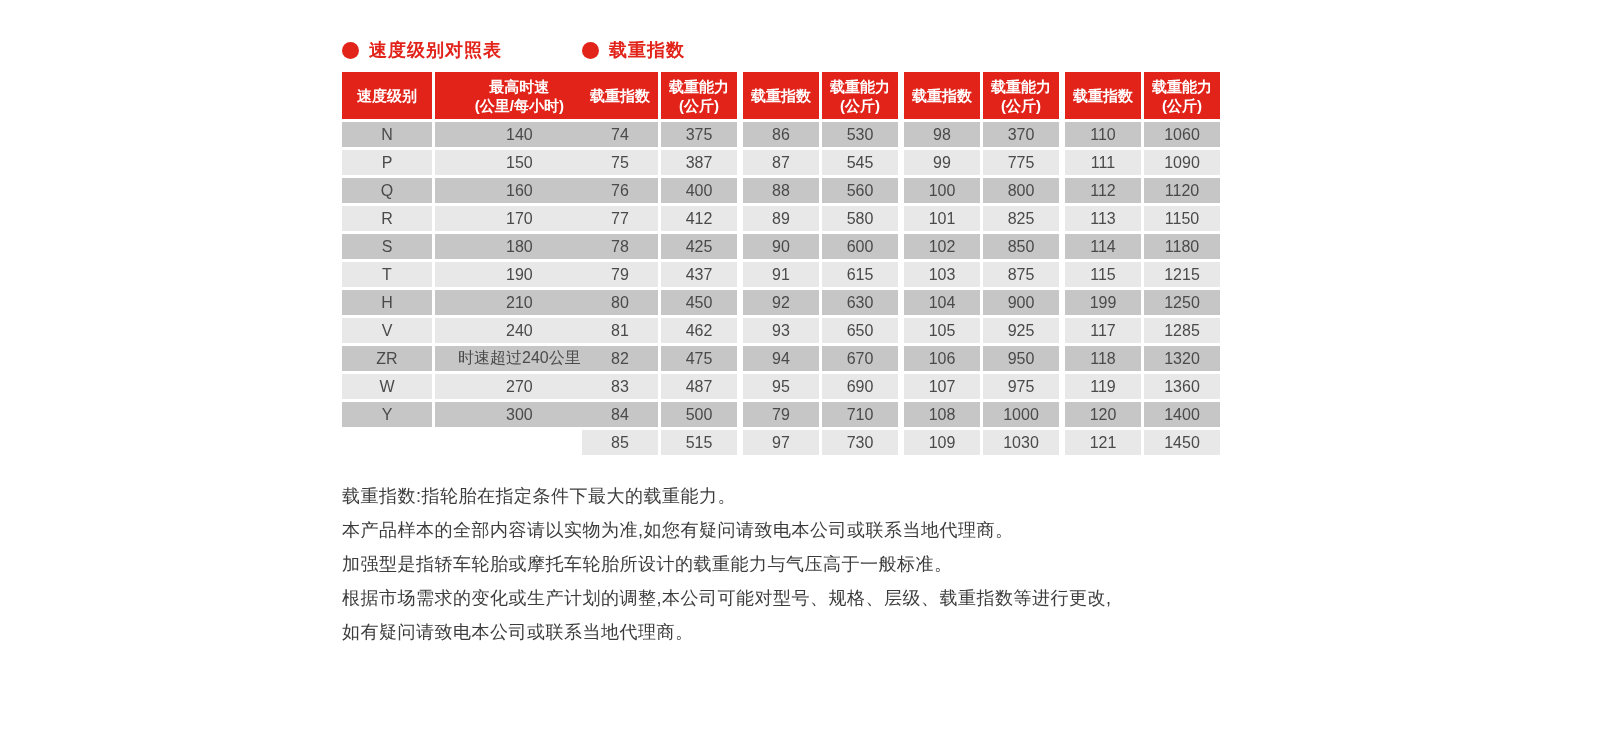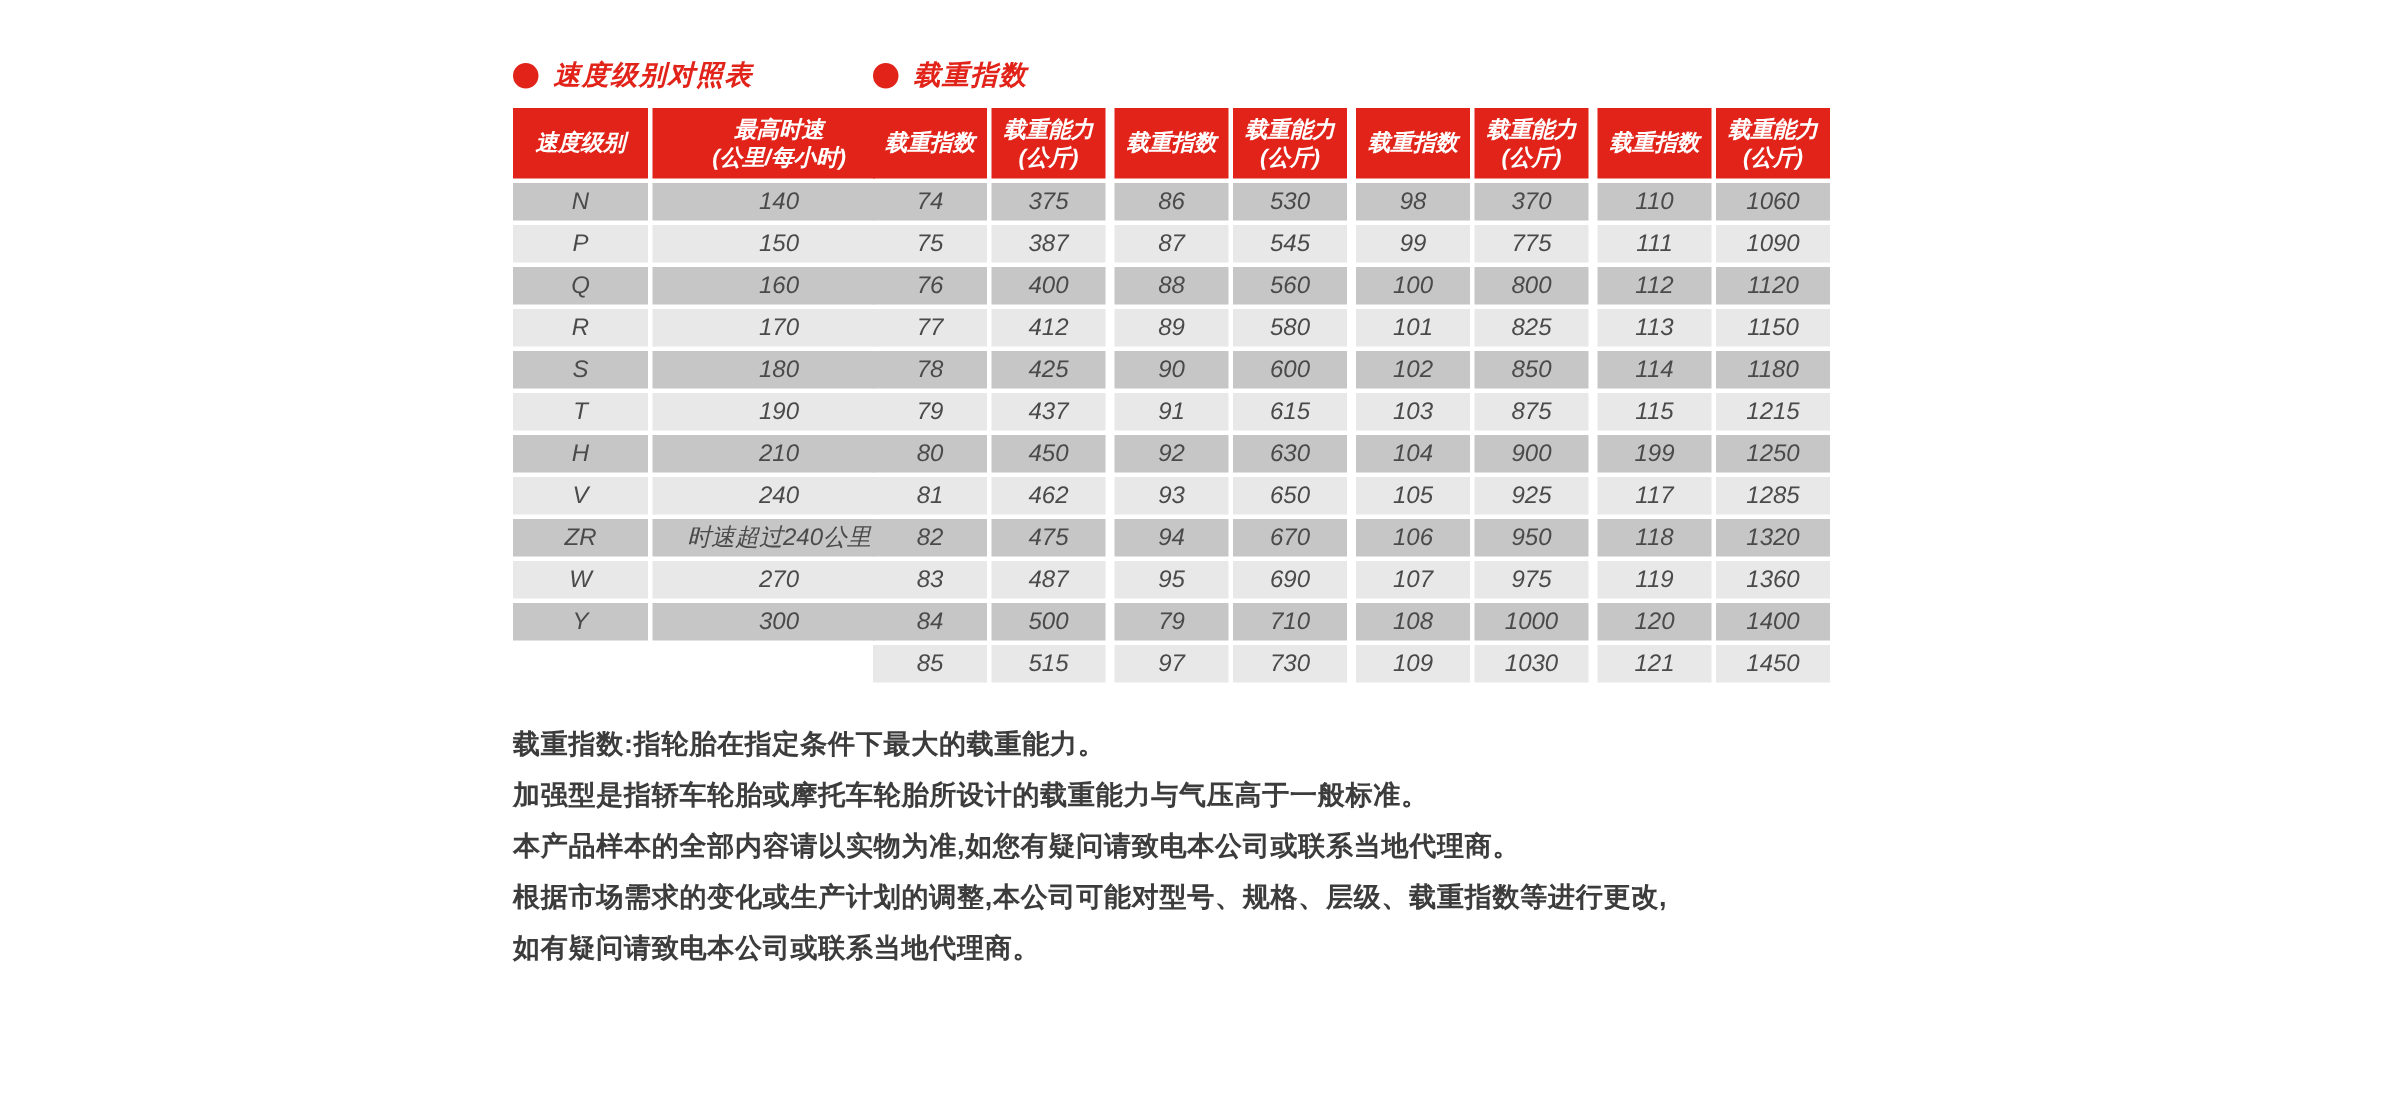--- a/index.html
+++ b/index.html
@@ -1,19 +1,19 @@
 <!DOCTYPE html>
 <html><head>
 <meta charset="utf-8">
 <style>
   * { margin: 0; padding: 0; box-sizing: border-box; }
   html, body { width: 1600px; height: 734px; background: #ffffff; overflow: hidden; }
   body { font-family: "Liberation Sans", "DejaVu Sans", sans-serif; }
 
-  .section { position: absolute; font-style: italic; }
+  .section { position: absolute; }
   .section-title { display: flex; align-items: center; height: 20px; margin-left: 3px; margin-bottom: 9px; }
   .red-dot { width: 17px; height: 17px; border-radius: 50%; background: #E2231A; flex: 0 0 auto; }
   .title-text { color: #E2231A; font-size: 18px; font-weight: bold; margin-left: 10px; letter-spacing: 1px; }
 
   table { border-collapse: separate; border-spacing: 3px; }
   th {
     background: #E2231A; color: #ffffff; font-size: 15px; font-weight: bold;
     text-align: center; vertical-align: middle; height: 47px; line-height: 19px;
     white-space: pre-line; padding: 0 2px;
   }
@@ -26,21 +26,21 @@
 
   #speed-section { left: 339px; top: 40px; }
   #speed-table th:nth-child(1), #speed-table td:nth-child(1) { width: 90px; }
   #speed-table th:nth-child(2), #speed-table td:nth-child(2) { width: 131px; padding-left: 23px; }
 
   #load-section { left: 579px; top: 40px; }
   .load-groups { display: flex; }
   .load-group th, .load-group td { width: 76px; }
 
   #notes { position: absolute; left: 342px; top: 479px; }
-  .note-line { font-size: 18px; line-height: 34px; color: #3C3C3C; letter-spacing: 0.5px; font-weight: bold; }
+  .note-line { font-size: 18px; line-height: 34px; color: #3C3C3C; letter-spacing: 0.5px; }
 </style>
 </head>
 <body>
 
 <div class="section" id="speed-section">
   <div class="section-title">
     <span class="red-dot"></span>
     <span class="title-text">速度级别对照表</span>
   </div>
   <table id="speed-table">
@@ -340,17 +340,17 @@
             <td>121</td>
             <td>1450</td>
           </tr>
         </tbody>
     </table>
   </div>
 </div>
 
 <div id="notes">
   <div class="note-line">载重指数:指轮胎在指定条件下最大的载重能力。</div>
+  <div class="note-line">本产品样本的全部内容请以实物为准,如您有疑问请致电本公司或联系当地代理商。</div>
   <div class="note-line">加强型是指轿车轮胎或摩托车轮胎所设计的载重能力与气压高于一般标准。</div>
-  <div class="note-line">本产品样本的全部内容请以实物为准,如您有疑问请致电本公司或联系当地代理商。</div>
   <div class="note-line">根据市场需求的变化或生产计划的调整,本公司可能对型号、规格、层级、载重指数等进行更改,</div>
   <div class="note-line">如有疑问请致电本公司或联系当地代理商。</div>
 </div>
 
 </body></html>

